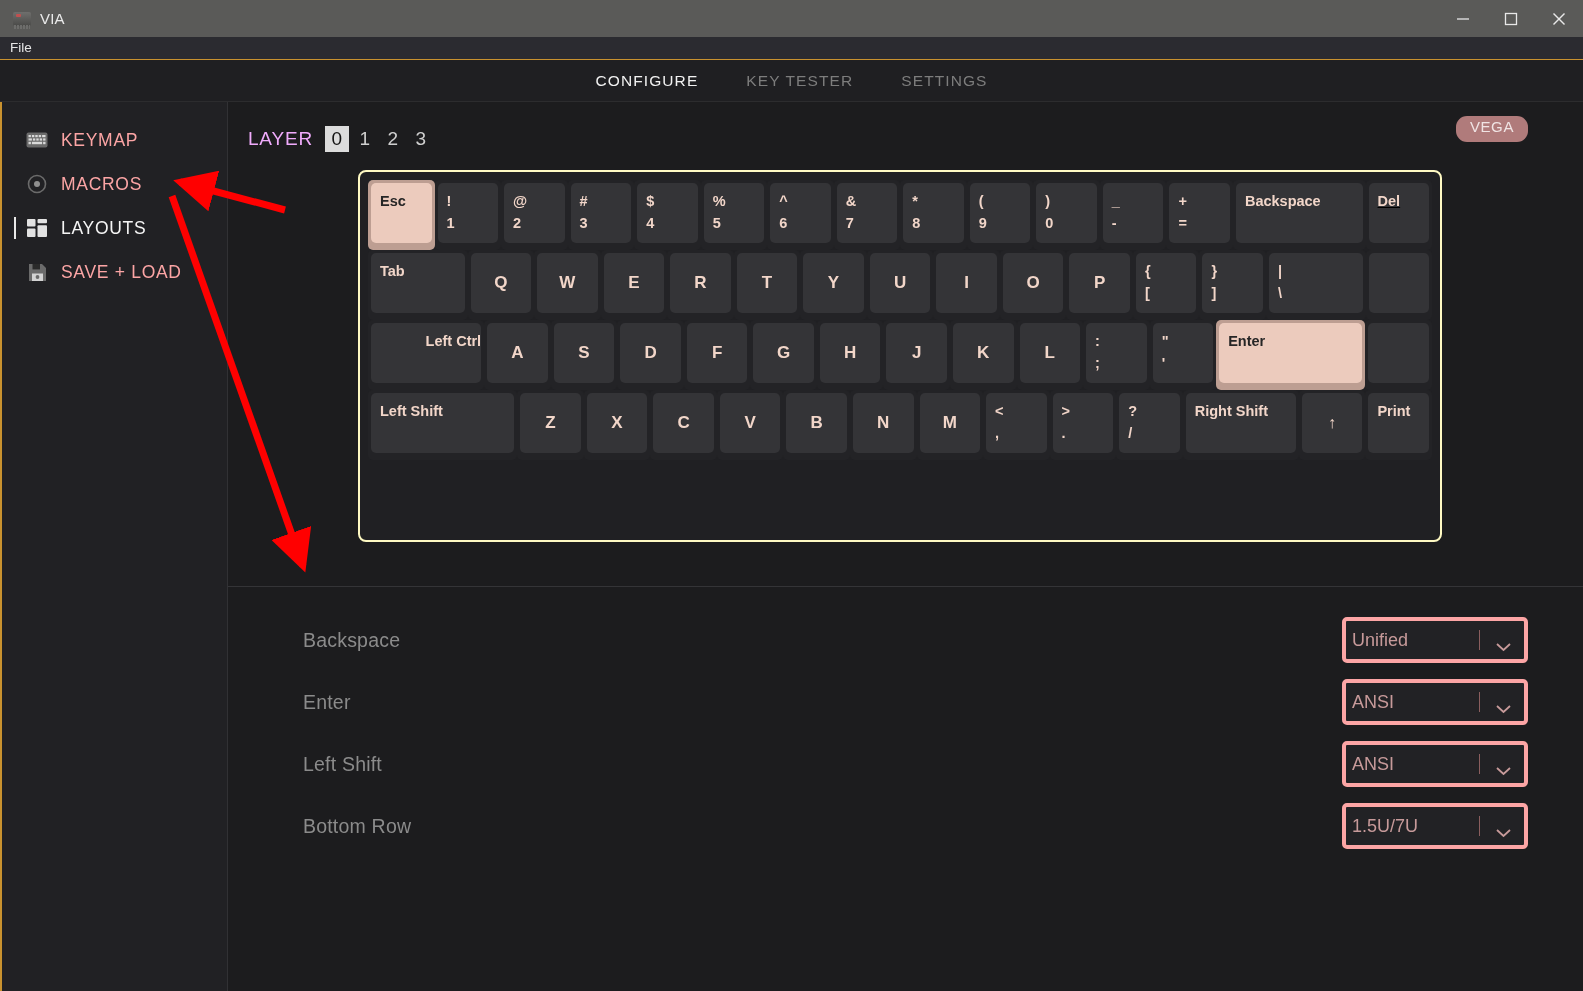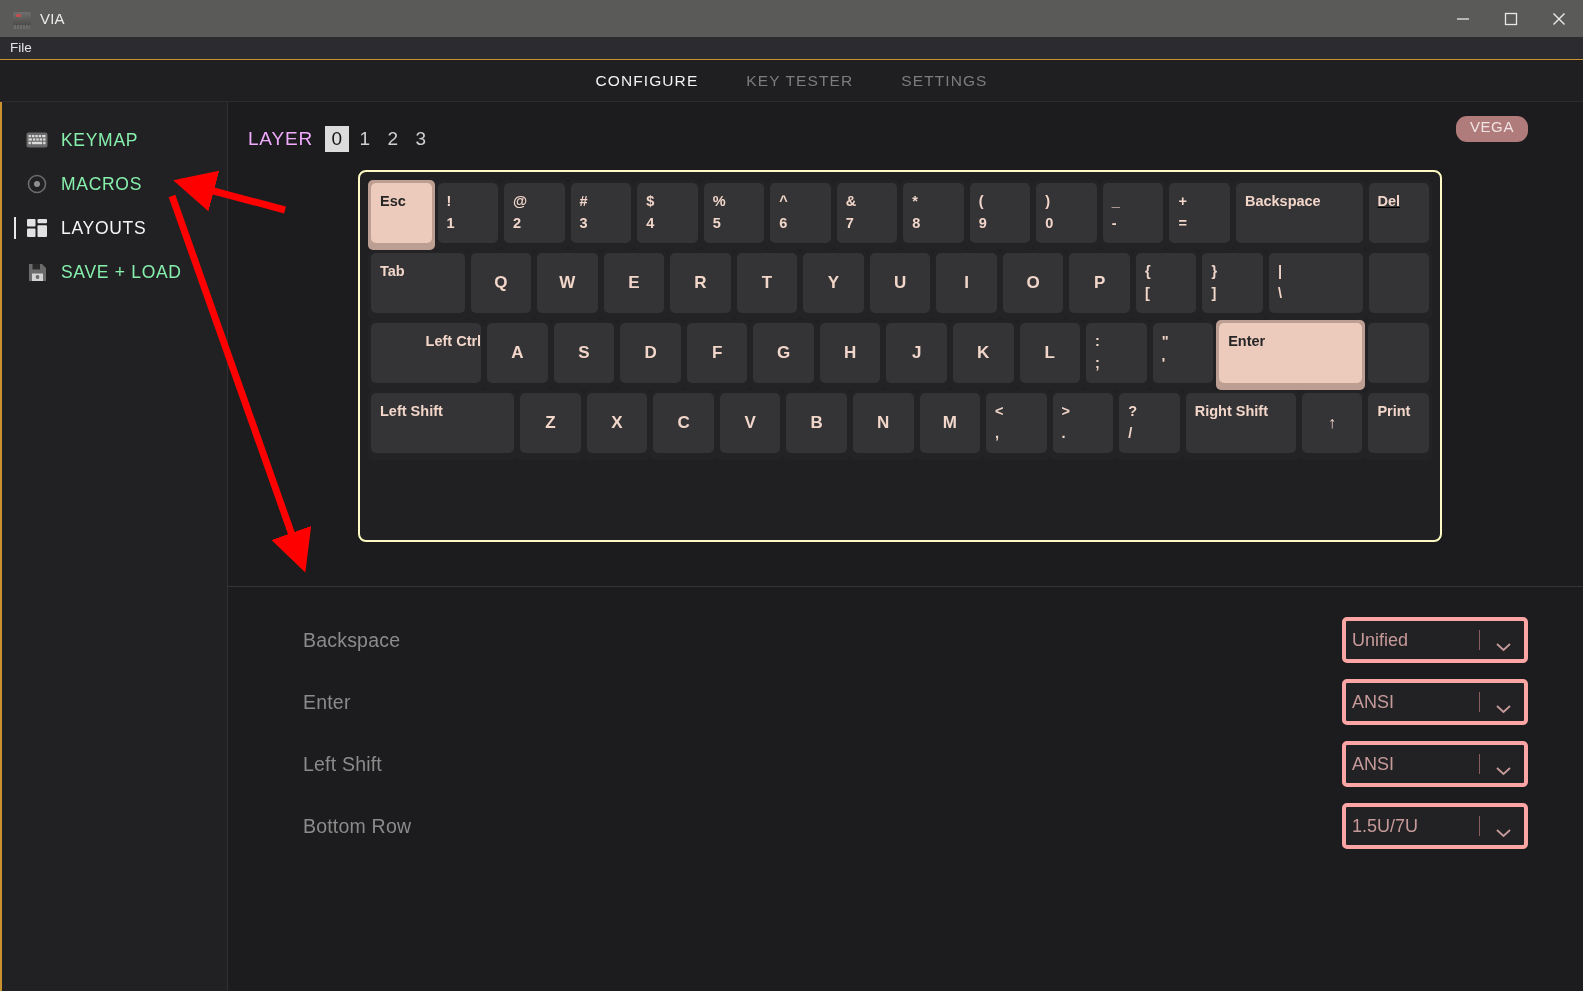--- a/index.html
+++ b/index.html
@@ -70,21 +70,21 @@
     position: relative;
   }
   #sidebar::before {
     content:""; position:absolute; left:0; top:0; bottom:0; width:2px; background:#c9922f;
   }
   .side-item {
     height: 44px; display: flex; align-items: center; gap: 13px;
     padding-left: 26px; position: relative;
   }
   .side-item .side-label {
-    font-size: 17.5px; letter-spacing: .7px; color: #86efac;
+    font-size: 17.5px; letter-spacing: .7px; color: #fca5a5;
   }
   .side-item.active .side-label { color: #f5f5f5; }
   .side-item.active::before {
     content:""; position:absolute; left:14px; top:11px; bottom:11px; width:2px; background:#e8e8e8;
   }
   .side-ico { width: 22px; height: 22px; display:flex; align-items:center; justify-content:center; }
   .side-ico svg { display:block; }
 
   
   #main { flex: 1; background: #1c1c1e; position: relative; }

